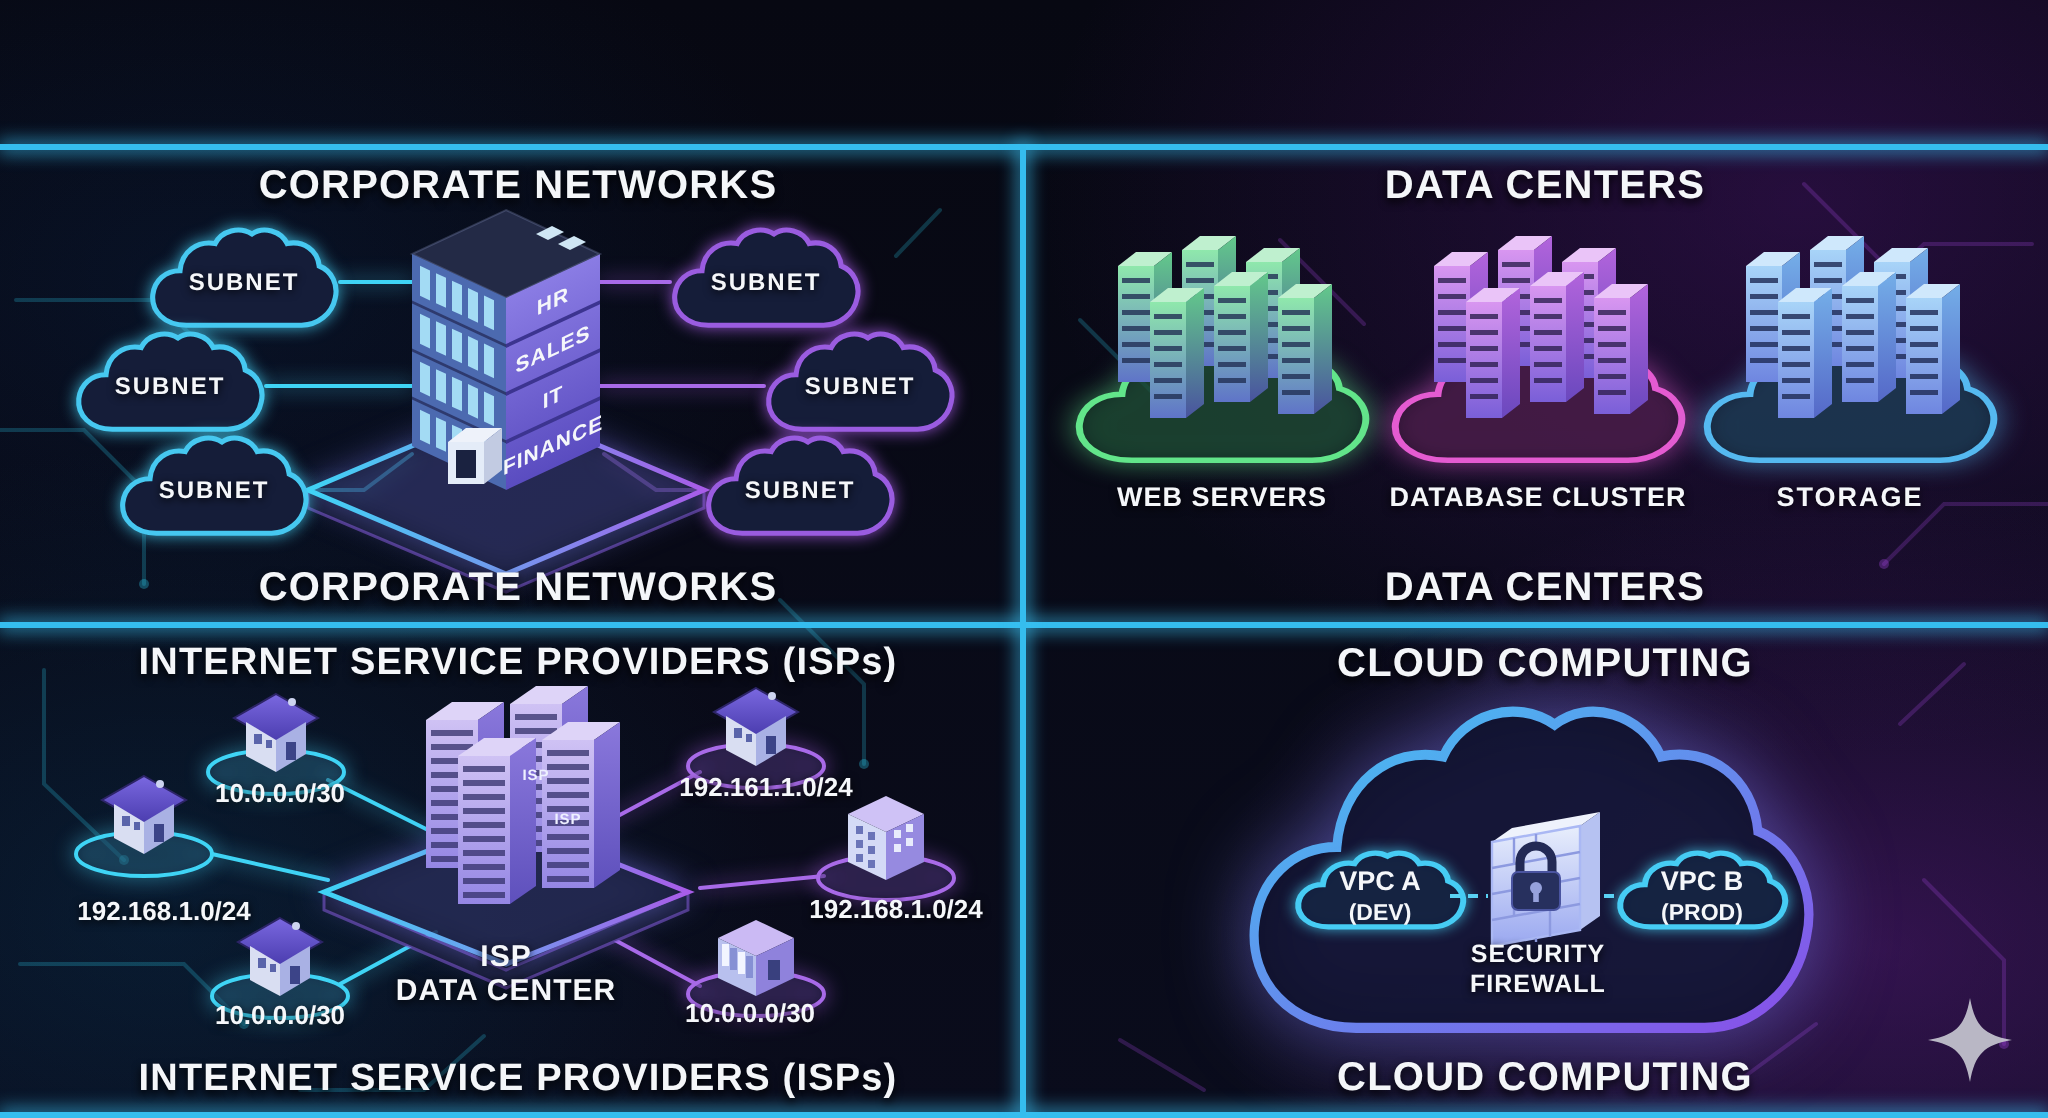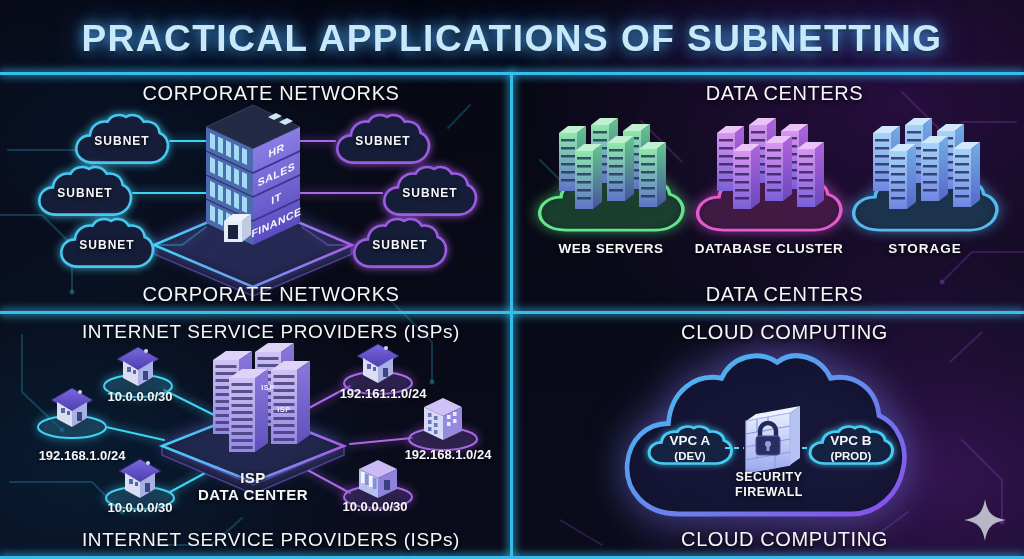--- a/index.html
+++ b/index.html
@@ -18,22 +18,22 @@
     position:absolute;top:12px;left:0;width:100%;height:54px;line-height:54px;
     text-align:center;font-size:37px;font-weight:bold;letter-spacing:1.5px;
     color:#c9e9fb;
     text-shadow:0 0 14px rgba(80,180,255,.95),0 0 34px rgba(60,140,255,.55),0 2px 2px #000;
   }
   .divider{position:absolute;background:#35bdee;box-shadow:0 0 9px 1px rgba(60,195,245,.85);}
   .dh{height:3px;left:0;width:1024px;}
   .dv{width:3px;}
   .quad{position:absolute;}
   .qheader,.qcaption{
-    position:absolute;left:16px;width:100%;text-align:center;
-    font-weight:normal;color:#f4f6f9;letter-spacing:.6px;
+    position:absolute;left:4px;width:100%;text-align:center;
+    font-weight:bold;color:#f4f6f9;letter-spacing:.6px;
     text-shadow:0 2px 4px rgba(0,0,0,.9);
   }
   .qheader{top:7px;font-size:20px;}
   .qcaption{bottom:5px;font-size:20px;}
   .qsvg{position:absolute;left:0;top:0;}
   svg text{font-family:"Liberation Sans",sans-serif;}
   .t{fill:#f5f7fa;font-weight:bold;}
   .tsh{filter:drop-shadow(0 1px 2px rgba(0,0,0,.95));}
   .glow-cyan{filter:drop-shadow(0 0 5px rgba(70,210,245,.8));}
   .glow-purple{filter:drop-shadow(0 0 5px rgba(175,95,238,.8));}
@@ -237,21 +237,20 @@
         <path d="M870,540 L908,512"></path>
     </g>
     <g fill="#b44df5" opacity=".3">
       <circle cx="930" cy="152" r="2.5"></circle>
         <circle cx="942" cy="282" r="2.5"></circle>
       <circle cx="942" cy="172" r="2.5"></circle>
         <circle cx="1002" cy="522" r="2.5"></circle>
     </g>
   </svg>
 
-  <div id="title">PRACTICAL APPLICATIONS OF SUBNETTING</div>
 
   <div class="divider dh" style="top:72px"></div>
   <div class="divider dh" style="top:311px"></div>
   <div class="divider dh" style="top:556px"></div>
   <div class="divider dv" style="left:510px;top:72px;height:487px"></div>
 
   <section class="quad" style="left:0;top:75px;width:510px;height:236px">
     <svg class="qsvg" width="510" height="236" viewBox="0 0 510 236">
 
       <g class="wire glow-cyan" stroke="#3fd4f5">

